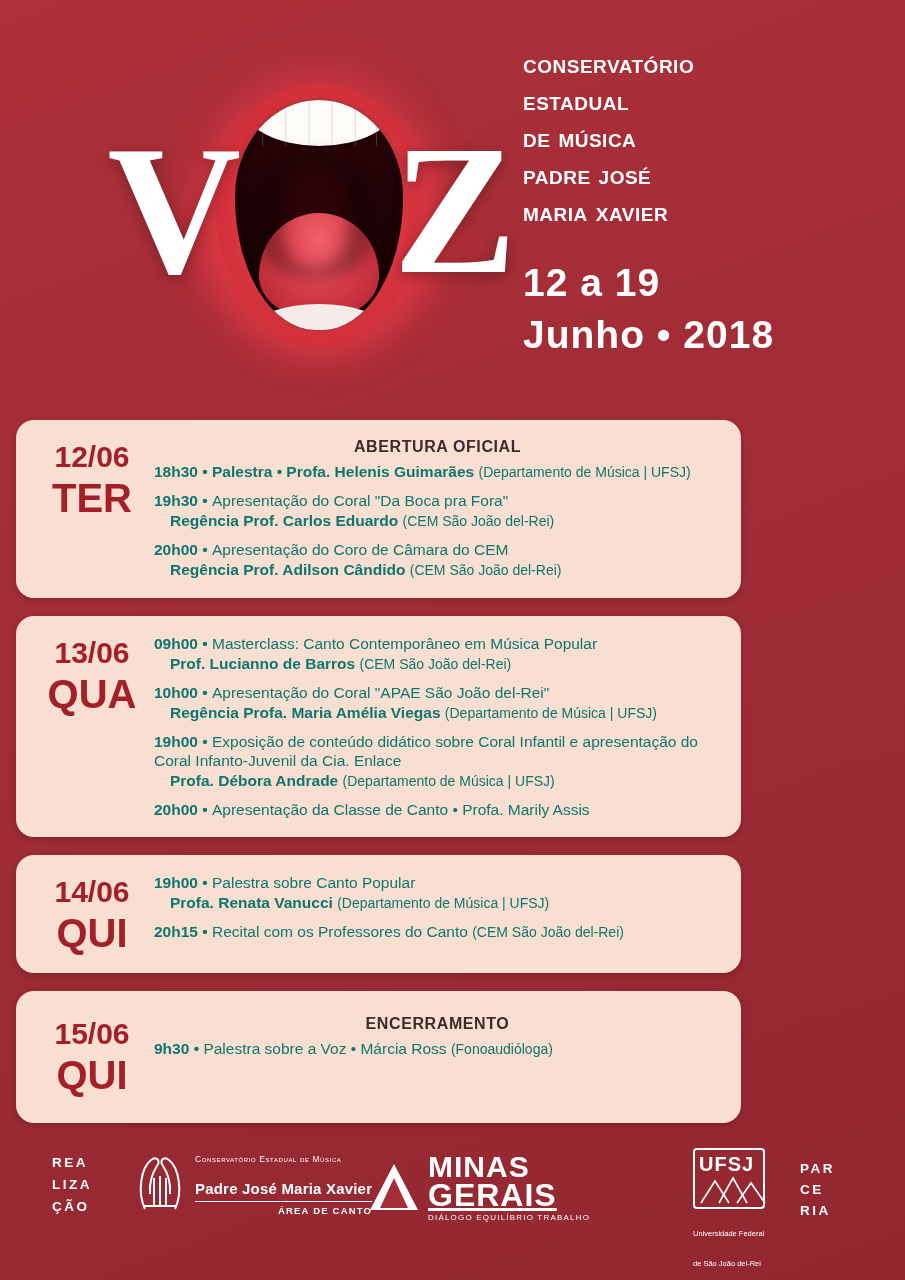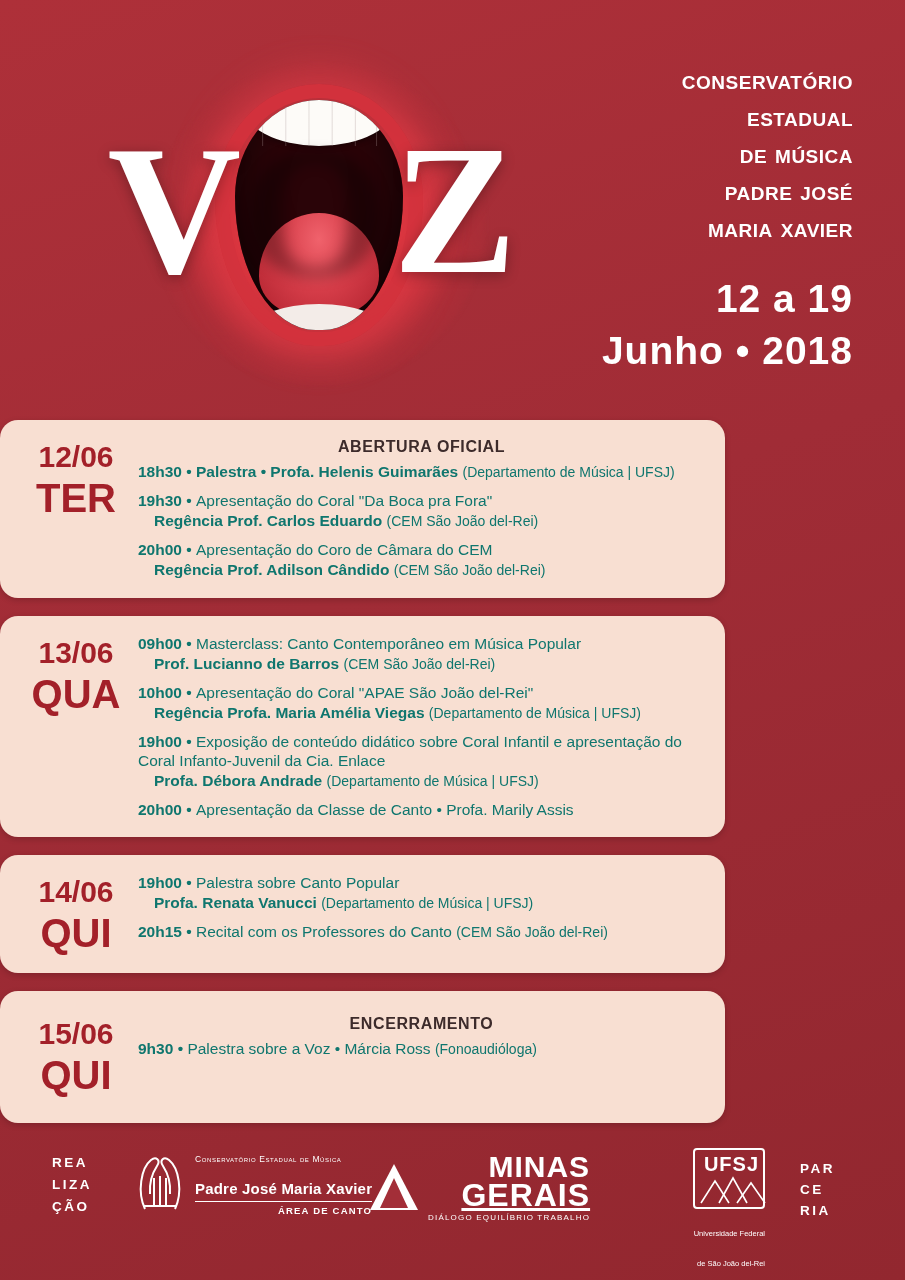--- a/index.html
+++ b/index.html
@@ -129,23 +129,22 @@
     z-index: 4;
     text-shadow: 0 3px 14px rgba(0,0,0,0.3);
   }
   .title-voz .v { position: relative; z-index: 6; }
   .title-voz .o { color: rgba(255,255,255,0); }
   .title-voz .z { position: relative; z-index: 6; }
 
   .header-right {
     position: absolute;
     right: 52px;
-    top: 62px;
+    top: 46px;
     width: 330px;
-    text-align: right;
     color: #ffffff;
   }
   .header-right .line {
     font-family: "Liberation Sans", sans-serif;
     font-weight: bold;
     font-size: 27px;
     letter-spacing: 0.5px;
     line-height: 37px;
     font-variant: small-caps;
     text-transform: lowercase;
@@ -157,20 +156,21 @@
     letter-spacing: 1px;
     line-height: 52px;
   }
 
   
   .cards {
     position: absolute;
     top: 420px;
     left: 0;
     width: 722px;
+    padding-left: 16px;
   }
   .card {
     position: relative;
     margin: 0 auto 18px auto;
     width: 725px;
     background: #f8dfd2;
     border-radius: 18px;
     padding: 16px 20px 18px 20px;
     display: flex;
     align-items: flex-start;
@@ -261,33 +261,32 @@
   .cem-text .t2 { font-size: 15px; font-weight: bold; letter-spacing: 0.2px; margin-top: 16px; }
   .cem-text .rule { height:1px; background:#fff; margin:4px 0 3px 0; width: 100%; }
   .cem-text .t3 { font-size: 9.5px; font-weight: bold; letter-spacing: 1.2px; text-align: right; }
 
   .logo-mg {
     position: absolute;
     left: 368px;
     top: 8px;
     display: flex;
     align-items: center;
-    text-align: right;
   }
   .mg-tri { width: 52px; height: 50px; margin-right: 8px; }
   .mg-text .m1 { font-size: 30px; font-weight: bold; letter-spacing: 1px; line-height: 29px; }
   .mg-text .m2 { font-size: 32px; font-weight: bold; letter-spacing: 1px; line-height: 29px; text-decoration: underline; }
   .mg-text .m3 { font-size: 8px; letter-spacing: 1.2px; margin-top: 3px; }
 
   .logo-ufsj {
     position: absolute;
     left: 693px;
     top: 4px;
     width: 72px;
-    text-align: right;
+    text-align: left;
   }
   .ufsj-box {
     border: 2px solid #fff;
     border-radius: 4px;
     padding: 3px 4px 2px 4px;
   }
   .ufsj-box .u1 { font-size: 20px; font-weight: bold; letter-spacing: 1px; line-height: 22px; }
   .ufsj-mount { height: 30px; }
   .ufsj-sub { font-size: 7.5px; line-height: 10px; margin-top: 20px; }
 

